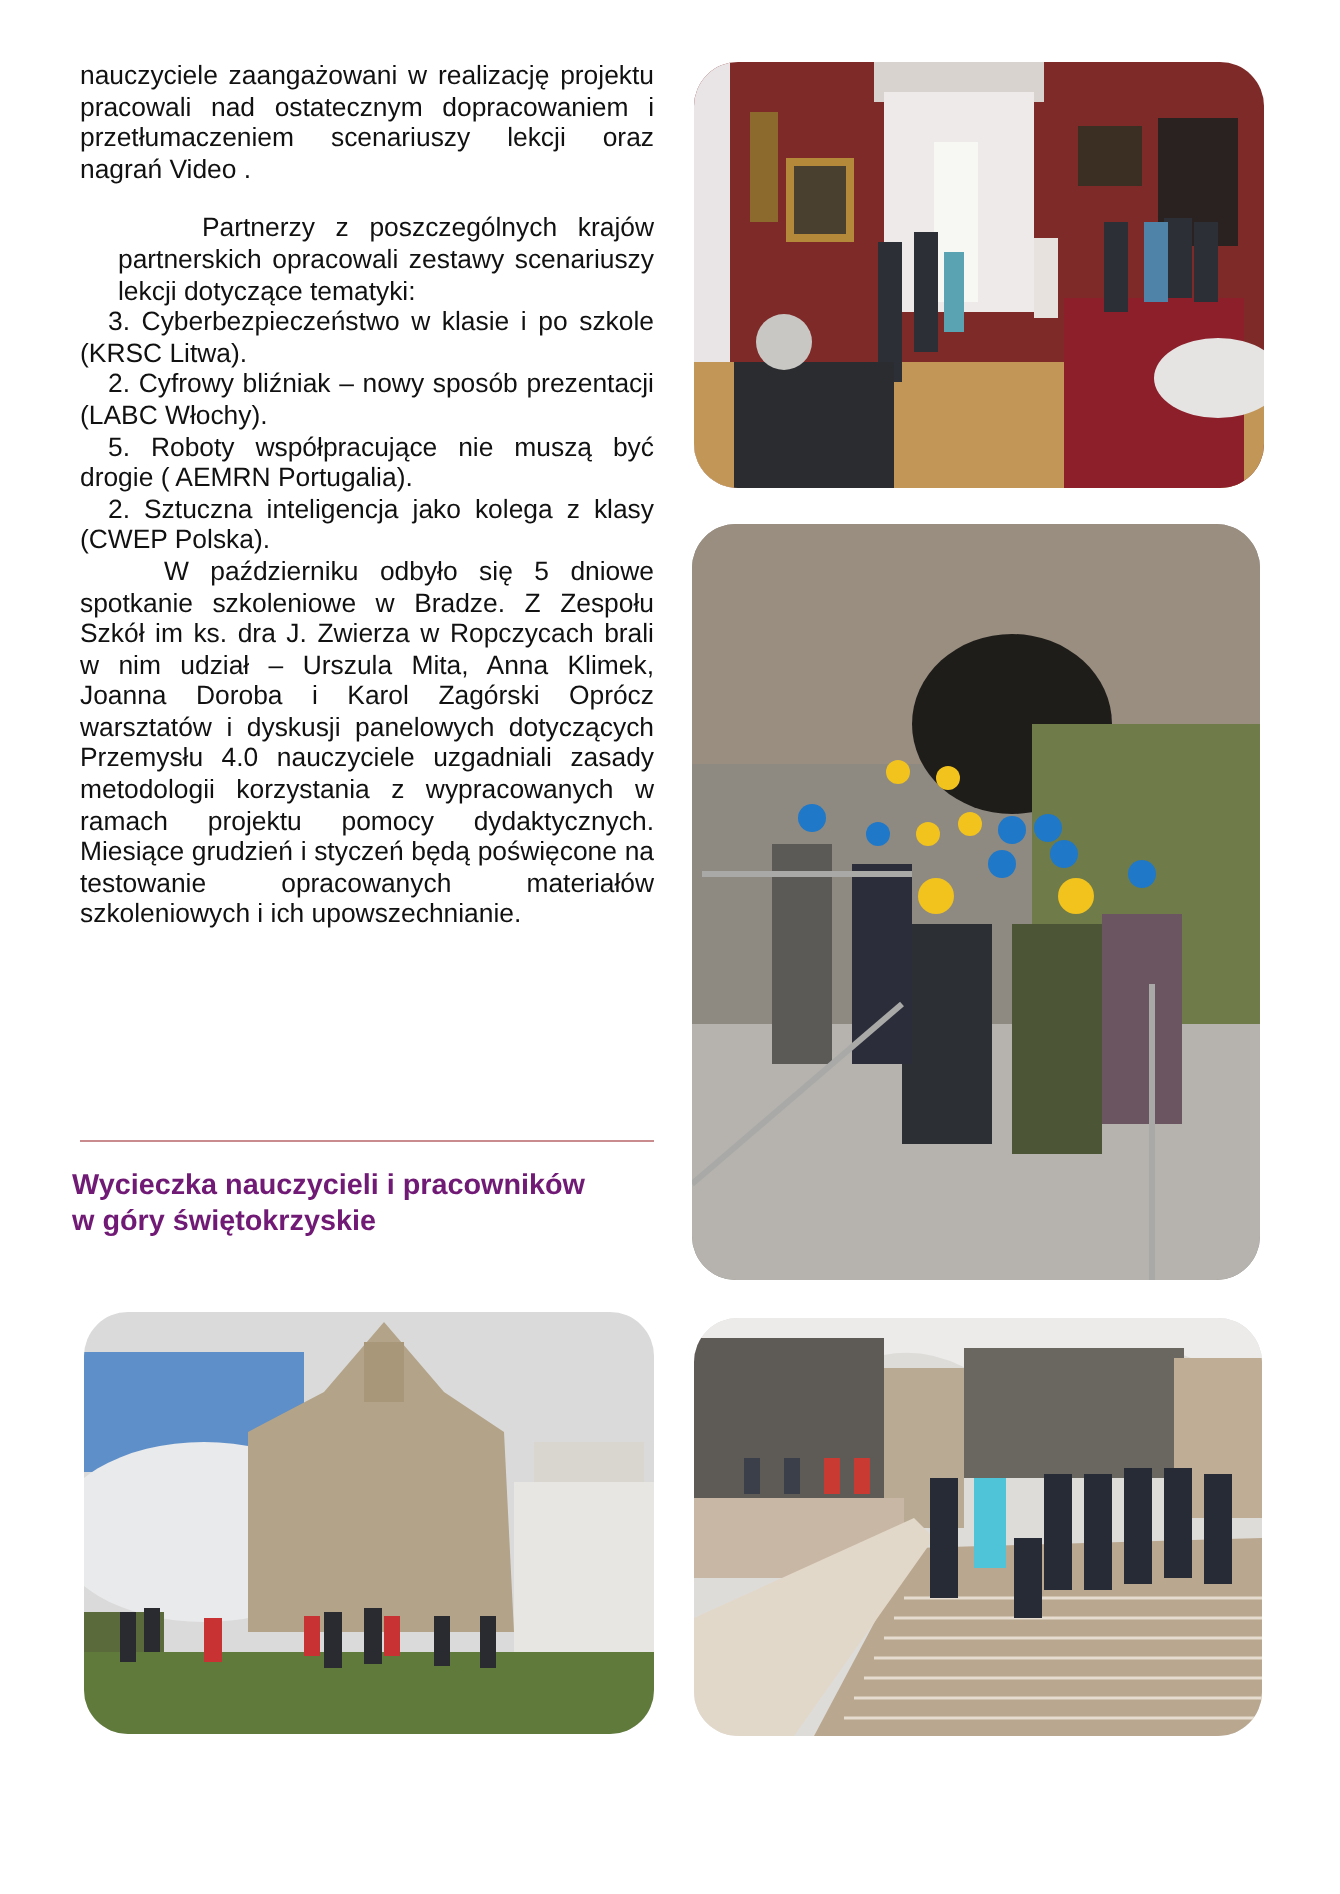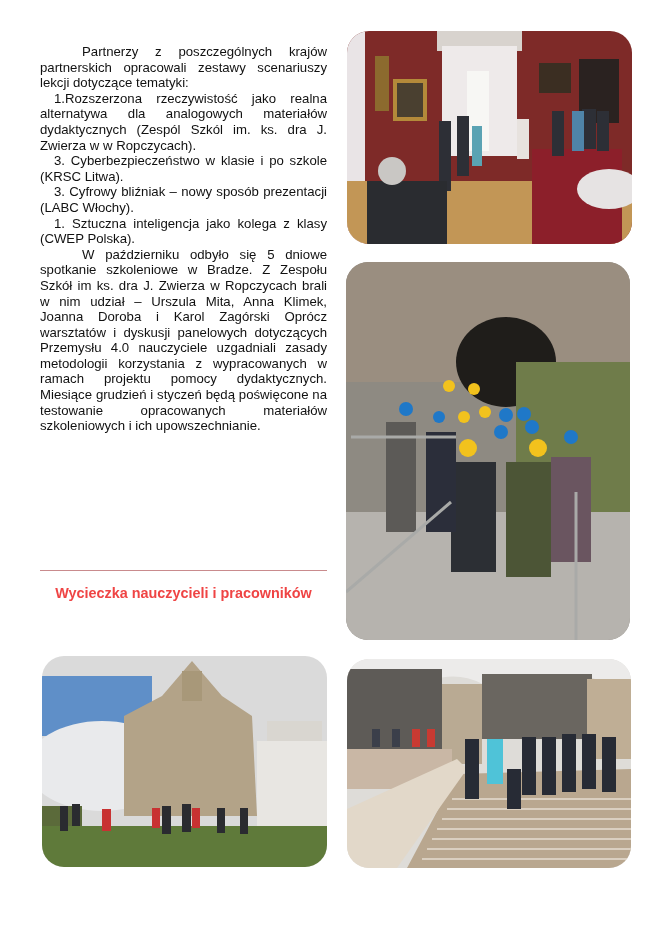--- a/index.html
+++ b/index.html
@@ -3,49 +3,51 @@
 <meta charset="utf-8">
 <style>
   html, body { margin: 0; padding: 0; background: #ffffff; }
   body { width: 670px; height: 947px; position: relative; overflow: hidden;
          font-family: "Liberation Sans", sans-serif; color: #111; }
   .col-text { position: absolute; left: 40px; top: 30px; width: 287px;
               font-size: 13.2px; line-height: 15.6px; }
   .col-text p { margin: 0; text-align: justify; }
   .col-text p.indent-big { text-indent: 42px; }
   .col-text p.indent-sm { text-indent: 14px; }
-  .col-text p.gap { margin-top: 14px; }
+  .col-text p.gap { margin-top: 14px; margin-left: 19px; }
   .divider { position: absolute; left: 40px; top: 570px; width: 287px; height: 0;
              border-top: 1.5px solid #c98b8d; }
   .section-title { position: absolute; left: 36px; top: 585px; width: 295px;
-                   text-align: center; color: #ef4444; font-weight: bold;
+                   text-align: left; color: #701a75; font-weight: bold;
                    font-size: 14.4px; line-height: 17.5px; }
   .photo { position: absolute; border-radius: 22px; overflow: hidden; }
   .photo svg { display: block; width: 100%; height: 100%; }
   #p1 { left: 347px; top: 31px; width: 285px; height: 213px; }
   #p2 { left: 346px; top: 262px; width: 284px; height: 378px; }
   #p3 { left: 42px; top: 656px; width: 285px; height: 211px; }
   #p4 { left: 347px; top: 659px; width: 284px; height: 209px; }
 </style>
 </head>
 <body>
 
 <div class="col-text">
+  <p class="plain">nauczyciele zaangażowani w realizację projektu pracowali nad ostatecznym dopracowaniem i przetłumaczeniem scenariuszy lekcji oraz nagrań Video .</p>
   <p class="indent-big gap">Partnerzy z poszczególnych krajów partnerskich opracowali zestawy scenariuszy lekcji dotyczące tematyki:</p>
-  <p class="indent-sm">1.Rozszerzona rzeczywistość jako realna alternatywa dla analogowych materiałów dydaktycznych (Zespól Szkól im. ks. dra J. Zwierza w w Ropczycach).</p>
   <p class="indent-sm">3. Cyberbezpieczeństwo w klasie i po szkole (KRSC Litwa).</p>
-  <p class="indent-sm">3. Cyfrowy bliźniak – nowy sposób prezentacji (LABC Włochy).</p>
-  <p class="indent-sm">1. Sztuczna inteligencja jako kolega z klasy (CWEP Polska).</p>
+  <p class="indent-sm">2. Cyfrowy bliźniak – nowy sposób prezentacji (LABC Włochy).</p>
+  <p class="indent-sm">5. Roboty współpracujące nie muszą być drogie ( AEMRN Portugalia).</p>
+  <p class="indent-sm">2. Sztuczna inteligencja jako kolega z klasy (CWEP Polska).</p>
   <p class="indent-big">W październiku odbyło się 5 dniowe spotkanie szkoleniowe w Bradze. Z Zespołu Szkół im ks. dra J. Zwierza w Ropczycach brali w nim udział – Urszula Mita, Anna Klimek, Joanna Doroba i Karol Zagórski Oprócz warsztatów i dyskusji panelowych dotyczących Przemysłu 4.0 nauczyciele uzgadniali zasady metodologii korzystania z wypracowanych w ramach projektu pomocy dydaktycznych. Miesiące grudzień i styczeń będą poświęcone na testowanie opracowanych materiałów szkoleniowych i ich upowszechnianie.</p>
 </div>
 
 <div class="divider"></div>
 
 <div class="section-title">
   <div>Wycieczka nauczycieli i pracowników</div>
+  <div>w góry świętokrzyskie</div>
 </div>
 
 <div class="photo" id="p1">
   <svg viewBox="0 0 285 213" preserveAspectRatio="none">
     <rect width="285" height="213" fill="#7e2a28"></rect>
     <rect x="0" y="0" width="18" height="213" fill="#e9e4e6"></rect>
     <rect x="90" y="0" width="85" height="20" fill="#d8d3ce"></rect>
     <rect x="95" y="15" width="75" height="110" fill="#eeeaea"></rect>
     <rect x="120" y="40" width="22" height="80" fill="#f7f7f4"></rect>
     <rect x="28" y="25" width="14" height="55" fill="#8c6a2e"></rect>

